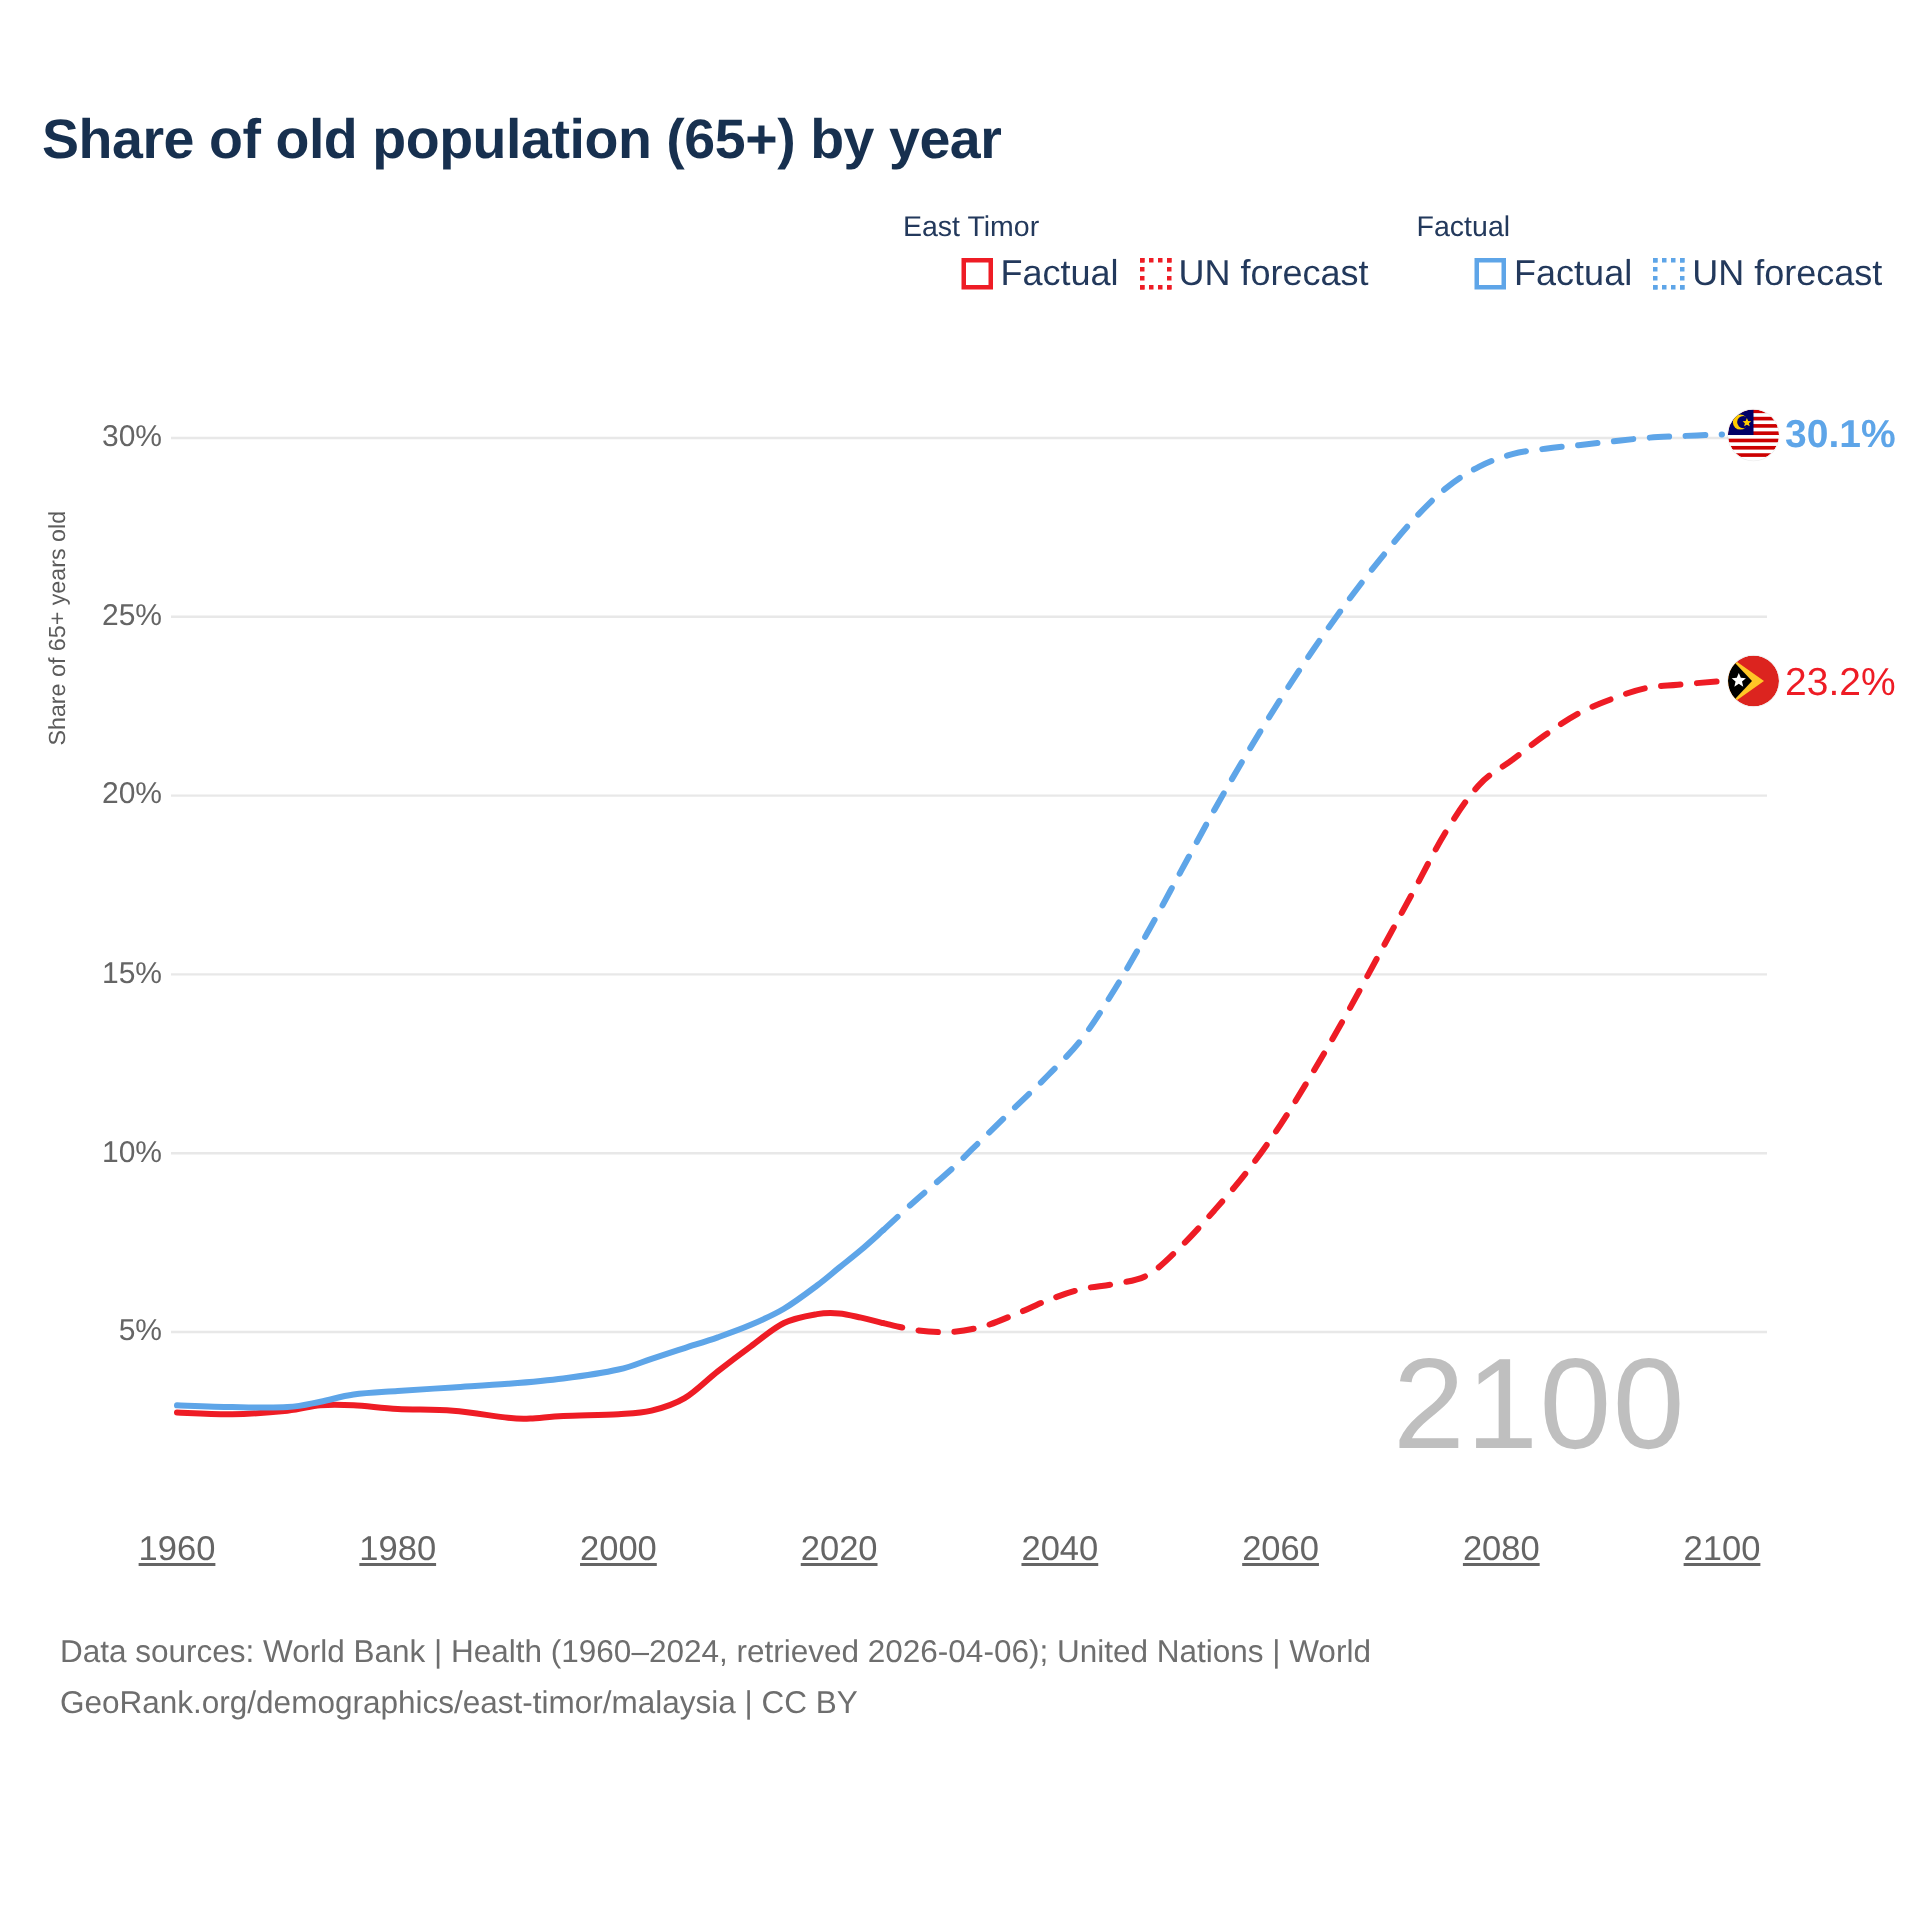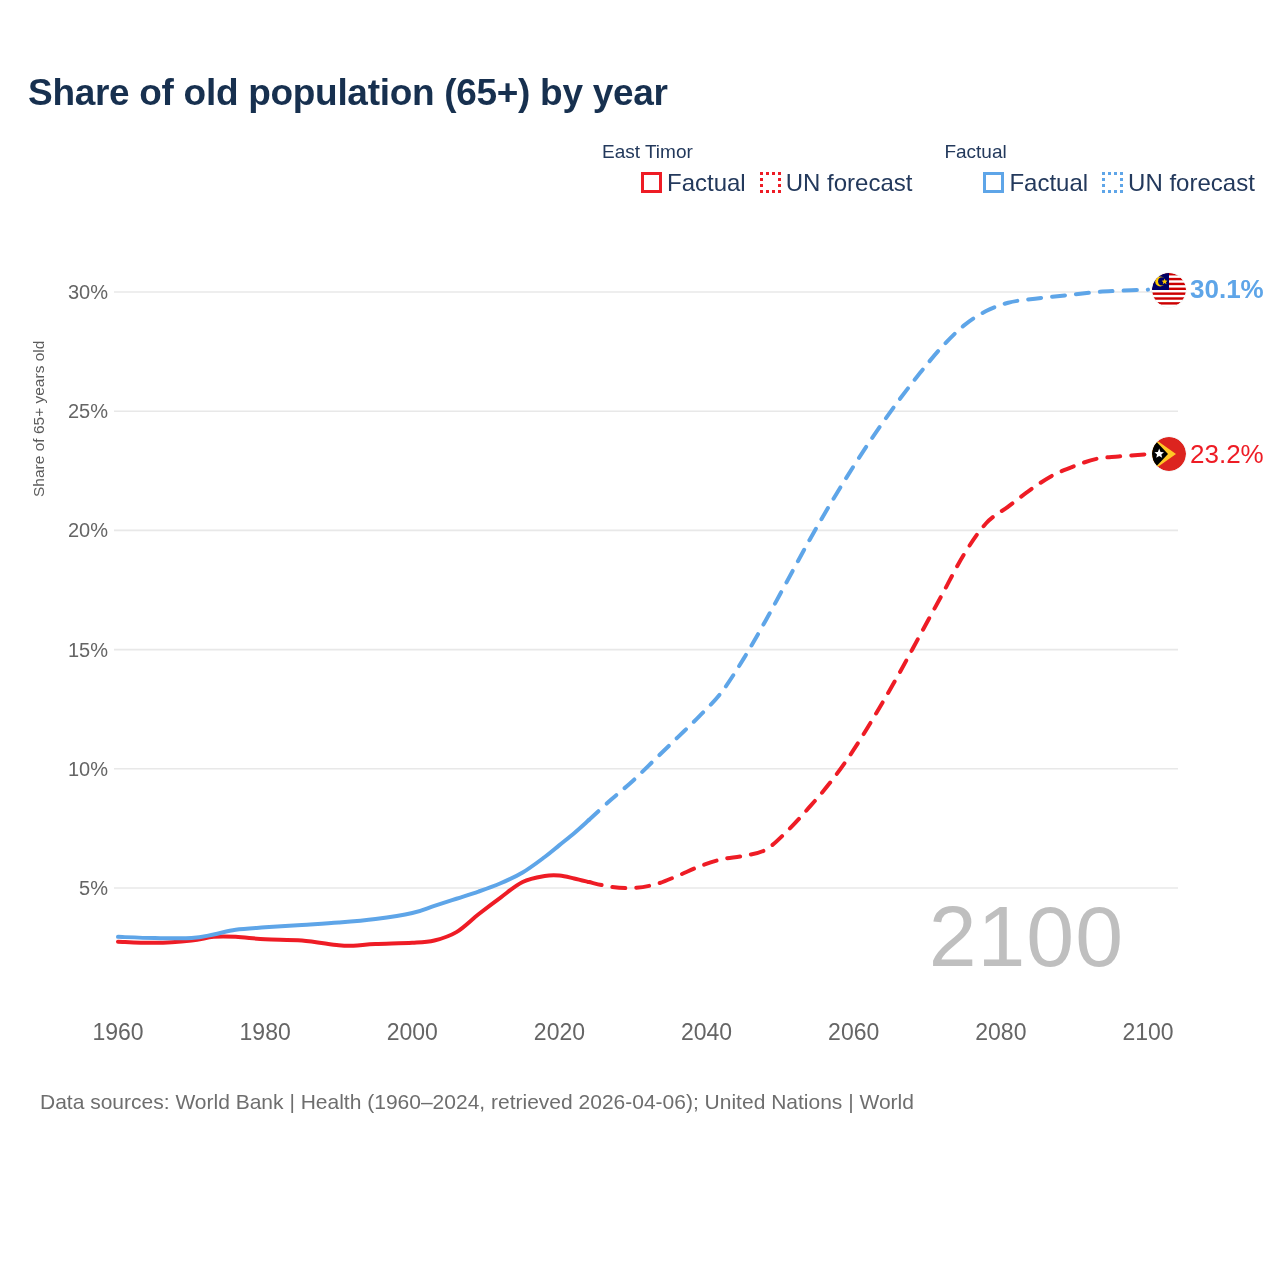--- a/index.html
+++ b/index.html
@@ -104,20 +104,21 @@
     width: 108px;
     height: 1280px;
   }
   .x-tick {
     position: absolute;
     font-size: 23px;
     color: #656565;
     transform: translateX(-50%);
     top: 1019px;
     white-space: nowrap;
+    text-decoration: underline;
   }
   
   .watermark {
     position: absolute;
     right: 156px;
     top: 893px;
     font-size: 86px;
     font-weight: normal;
     color: #bfbfbf;
     letter-spacing: 1px;
@@ -256,20 +257,21 @@
               <path d="M0,0 L16,17 L0,34 Z" fill="#000000"></path>
               <path d="M7.2 11.6 l1.35 3.3 3.4 0.25 -2.6 2.25 0.82 3.35 -2.97 -1.85 -2.97 1.85 0.82 -3.35 -2.6 -2.25 3.4 -0.25z" fill="#ffffff"></path>
             </g>
           </svg></span>
         <span class="end-value" style="color: rgb(238, 28, 37);">23.2%</span>
       </div>
     </div>
 
   <div class="footer">
     <span class="footer-line">Data sources: World Bank | Health (1960–2024, retrieved 2026-04-06); United Nations | World</span>
+    <span class="footer-line">GeoRank.org/demographics/east-timor/malaysia | CC BY</span>
   </div>
 
 <div class="x-tick" style="left: 118px;">1960</div>
     <div class="x-tick" style="left: 265.143px;">1980</div>
     <div class="x-tick" style="left: 412.286px;">2000</div>
     <div class="x-tick" style="left: 559.429px;">2020</div>
     <div class="x-tick" style="left: 706.571px;">2040</div>
     <div class="x-tick" style="left: 853.714px;">2060</div>
     <div class="x-tick" style="left: 1000.86px;">2080</div>
     <div class="x-tick" style="left: 1148px;">2100</div>

